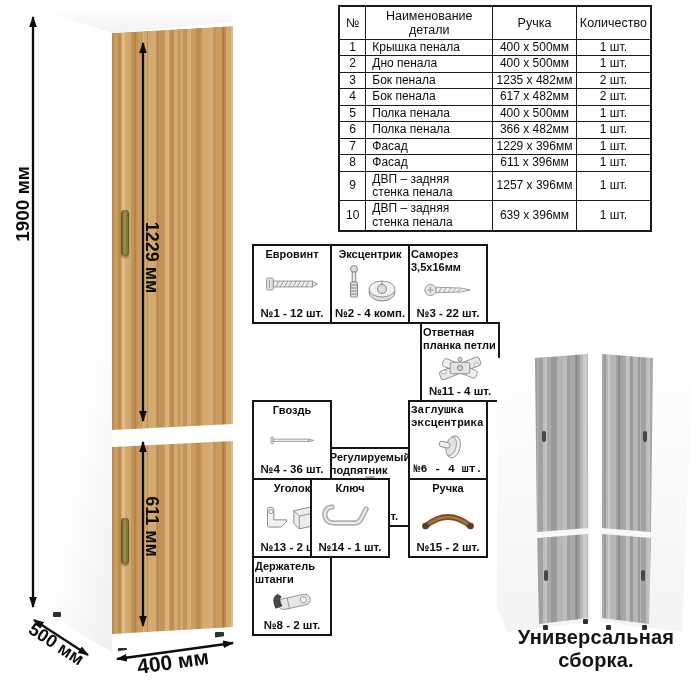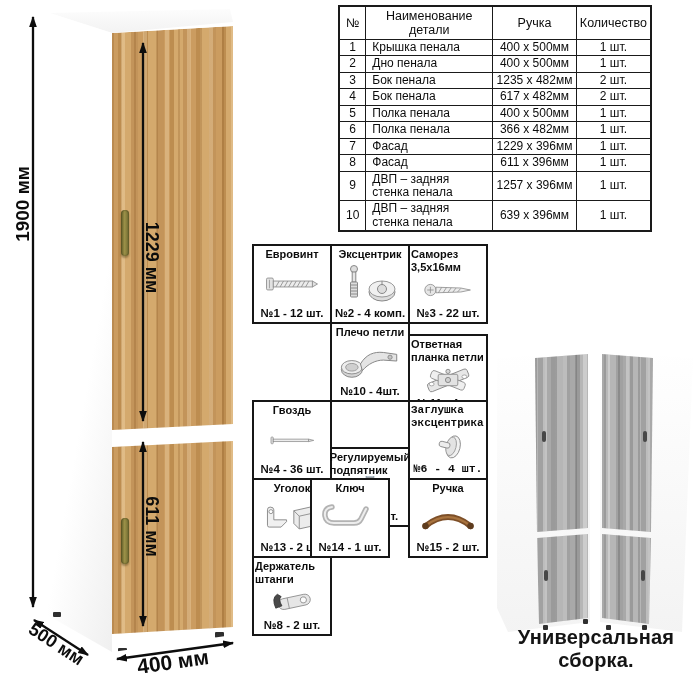--- a/index.html
+++ b/index.html
@@ -204,34 +204,21 @@
         <svg width="64" height="32" viewBox="0 0 64 40">
       <circle cx="10" cy="20" r="7" fill="#e6e6e6" stroke="#888"></circle>
           <path class="ln" d="M6 20 h8 M10 16 v8" stroke="#999"></path>
       <polygon points="17,16.5 48,17.5 60,20 48,22.5 17,23.5" fill="#ececec" stroke="#8c8c8c"></polygon>
       <path class="ln" d="M20 23.5 L24 16.8 M26 23.3 L30 17 M32 23 L36 17.3 M38 22.7 L42 17.6 M44 22.4 L48 18" stroke="#9a9a9a"></path>
         </svg>
       </div>
     <div class="c">№3 - 22 шт.</div>
   </div>
 
-  <div class="hw" style="left:330px;top:322px;">
-    <div class="t">Плечо петли</div>
-    <div class="ic">
-        <svg width="64" height="42" viewBox="0 0 64 44">
-      <ellipse cx="13" cy="30" rx="11" ry="8" fill="#d4d4d4" stroke="#828282"></ellipse>
-      <ellipse cx="13" cy="27.5" rx="11" ry="7" fill="#ededed" stroke="#8c8c8c"></ellipse>
-      <ellipse cx="13" cy="27.5" rx="6.5" ry="4" fill="#cfcfcf" stroke="#999"></ellipse>
-      <path d="M22 24 C28 14 36 11 46 12 L60 14 L60 21 L46 20 C38 20 30 24 24 31 Z" fill="#e4e4e4" stroke="#828282"></path>
-      <circle cx="53" cy="17" r="2.2" fill="#c4c4c4" stroke="#888"></circle>
-        </svg>
-      </div>
-    <div class="c">№10 - 4шт.</div>
-  </div>
-  <div class="hw" style="left:408px;top:322px;margin-top:12px;">
+  <div class="hw" style="left:420px;top:322px;">
     <div class="t">Ответная планка петли</div>
     <div class="ic">
         <svg width="64" height="36" viewBox="0 0 64 44">
       <g transform="rotate(-22 32 22)">
             <rect x="6" y="17" width="52" height="11" rx="3" fill="#e7e7e7" stroke="#828282"></rect>
           </g>
       <g transform="rotate(22 32 22)">
             <rect x="10" y="17.5" width="44" height="10" rx="3" fill="#efefef" stroke="#8c8c8c"></rect>
           </g>
       <rect x="20" y="15" width="24" height="14" rx="2" fill="#e2e2e2" stroke="#828282"></rect>

